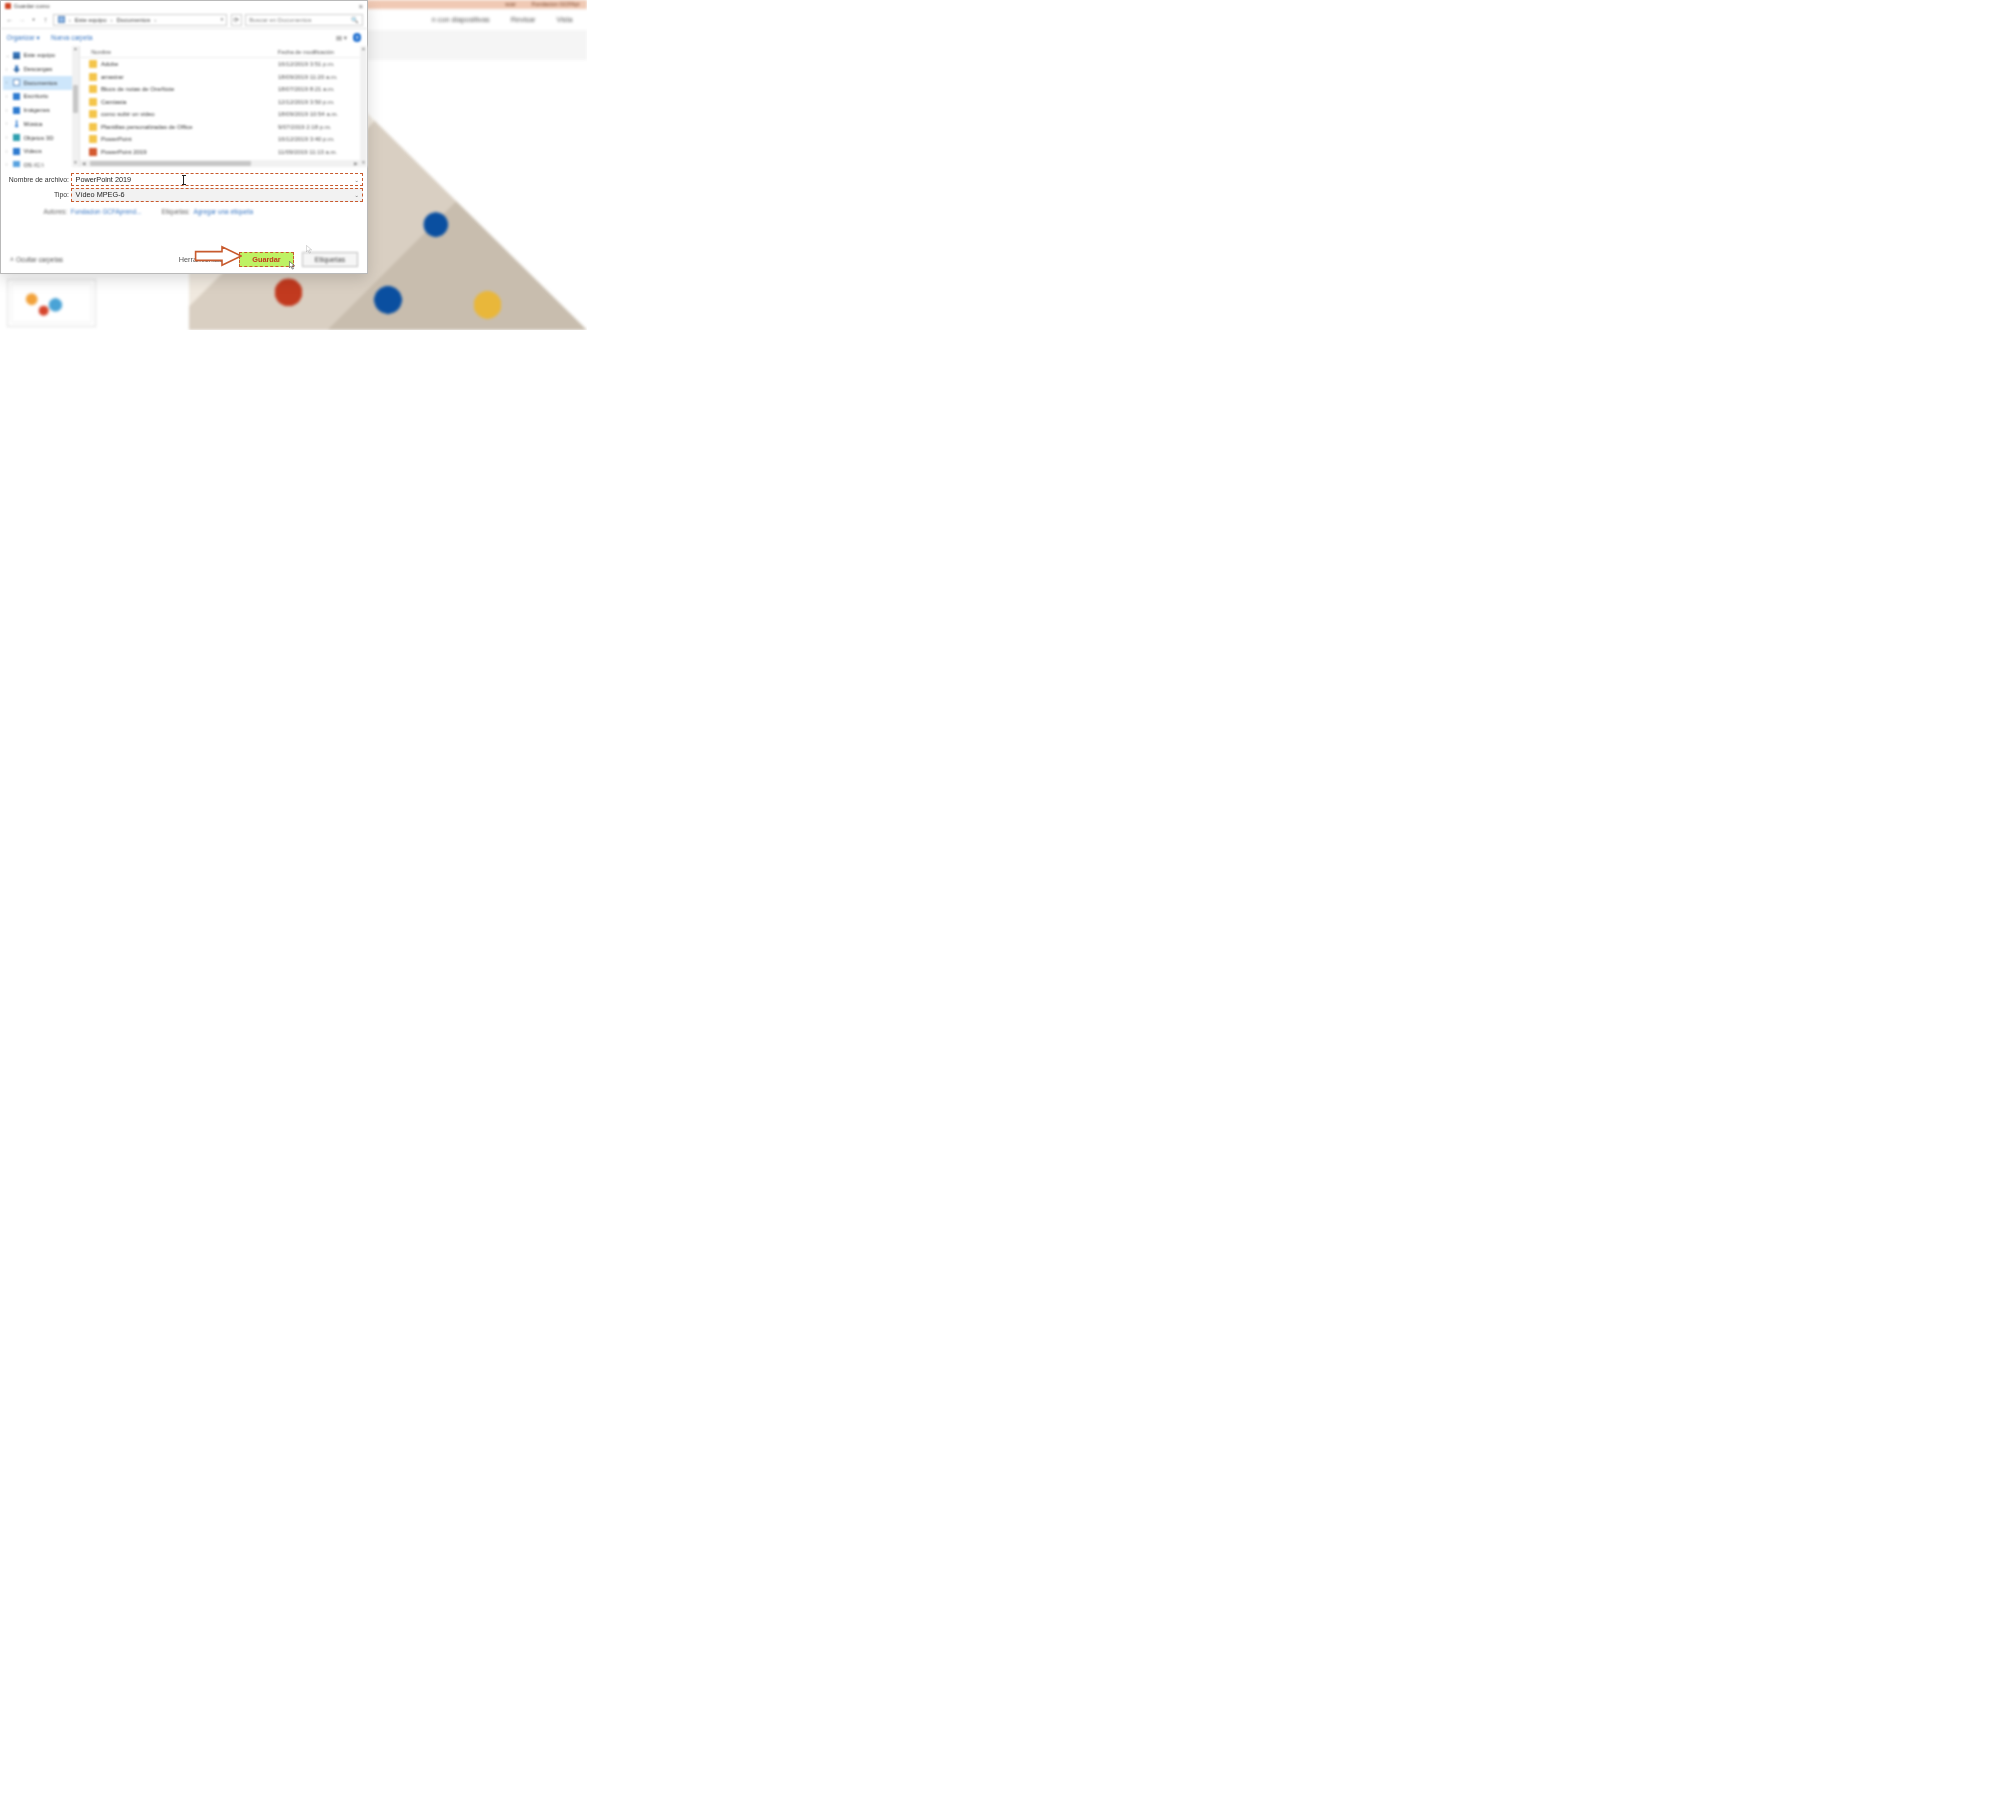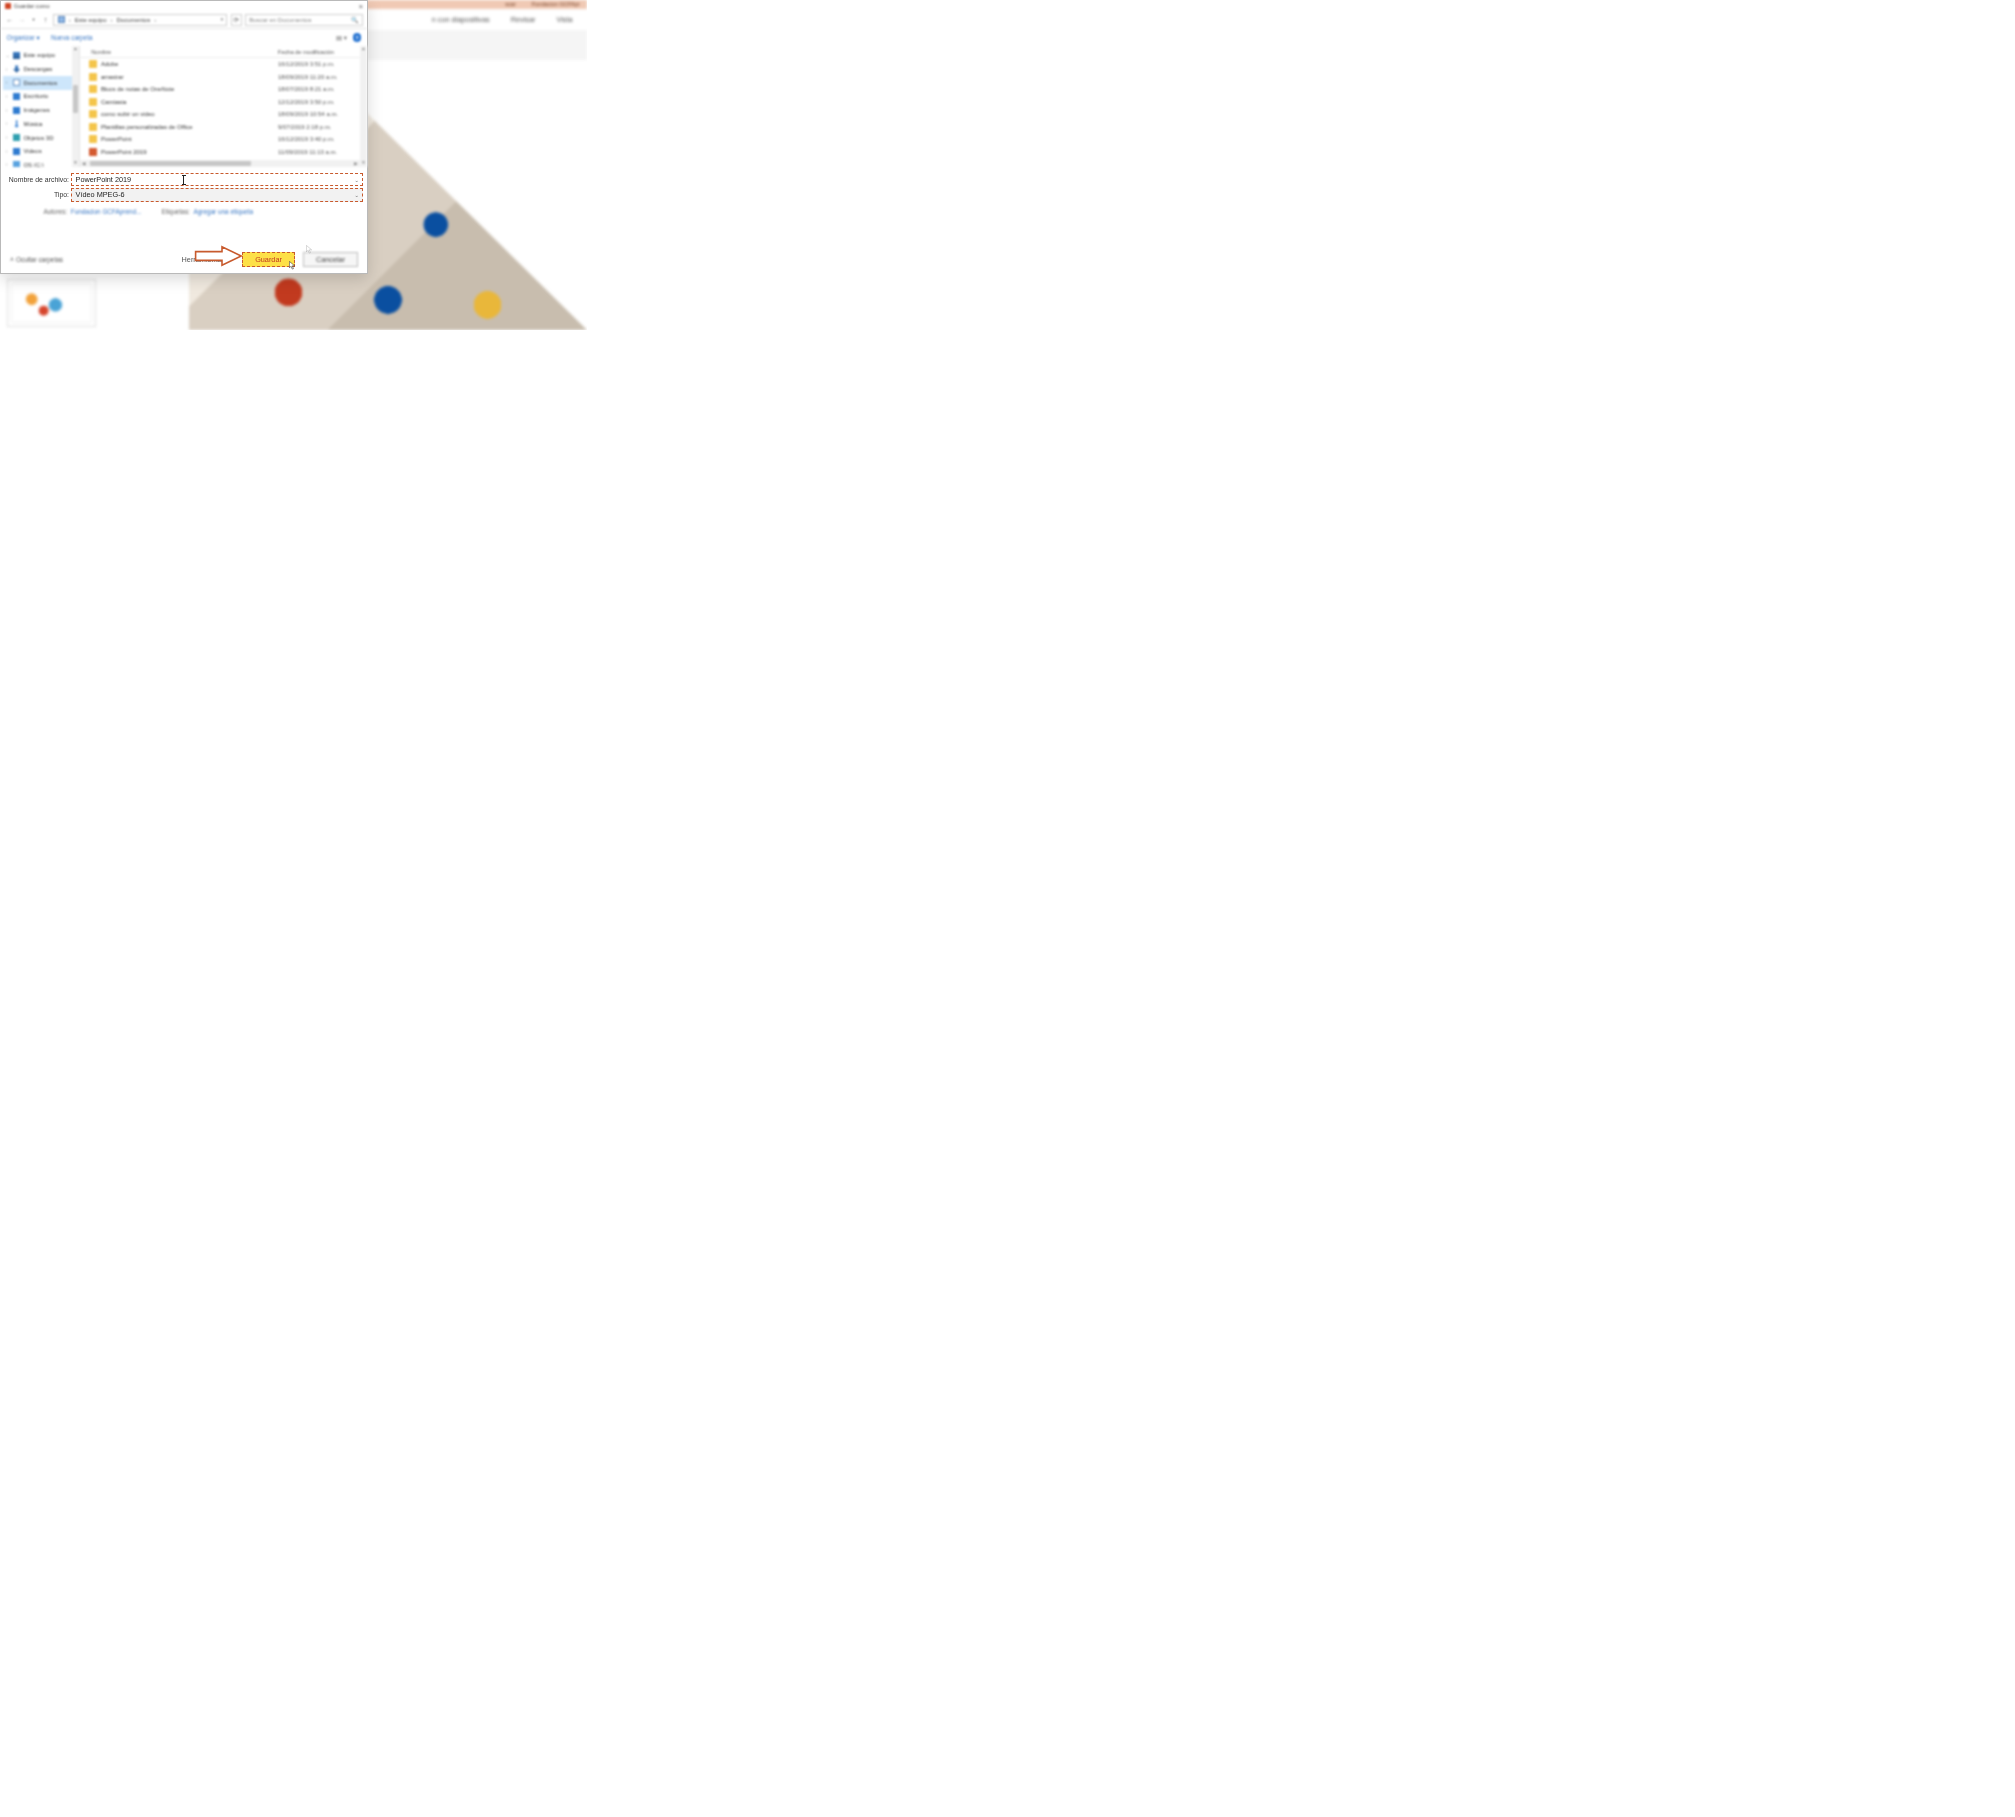--- a/index.html
+++ b/index.html
@@ -161,21 +161,21 @@
   .arrow-annot{
     position:absolute; left:193px; bottom:5.6px; width:48px; height:22px; z-index:20;
   }
   .arrow-annot svg{width:100%;height:100%;}
 
   .btn{
     height:15.3px; padding:0 12px; font-size:7.3px; display:flex; align-items:center; justify-content:center;
     background:#f6f6f6; border:0.4px solid #bcbcbc; color:#444;
   }
   .btn.save{
-    background:#fde047; border:1.2px dashed #c85a2d; color:#c23a1f; font-weight:400;
+    background:#bef264; border:1.2px dashed #c85a2d; color:#c23a1f; font-weight:700;
     position:relative;
   }
   .btn.cancel{ filter:blur(0.8px); }
 
   .cursor{
     position:absolute; width:7.3px; height:9.7px; z-index:30;
   }
   .cursor svg{width:100%;height:100%;}
 </style>
 </head>
@@ -377,21 +377,21 @@
     </span>
     <span class="spacer"></span>
     <span class="tools">
       <span>Herramientas</span>
       <span class="dd">▼</span>
     </span>
     <div class="btn save">
       <span>Guardar</span>
     </div>
     <div class="btn cancel">
-      <span>Cancelar</span>
+      <span>Etiquetas</span>
     </div>
   </div>
 
   <div class="arrow-annot">
     <svg viewBox="0 0 120 54">
       <polygon points="4,16 70,16 70,4 118,27 70,50 70,38 4,38" fill="#fff" stroke="#c85a2d" stroke-width="4"></polygon>
     </svg>
   </div>
 </div>
 

